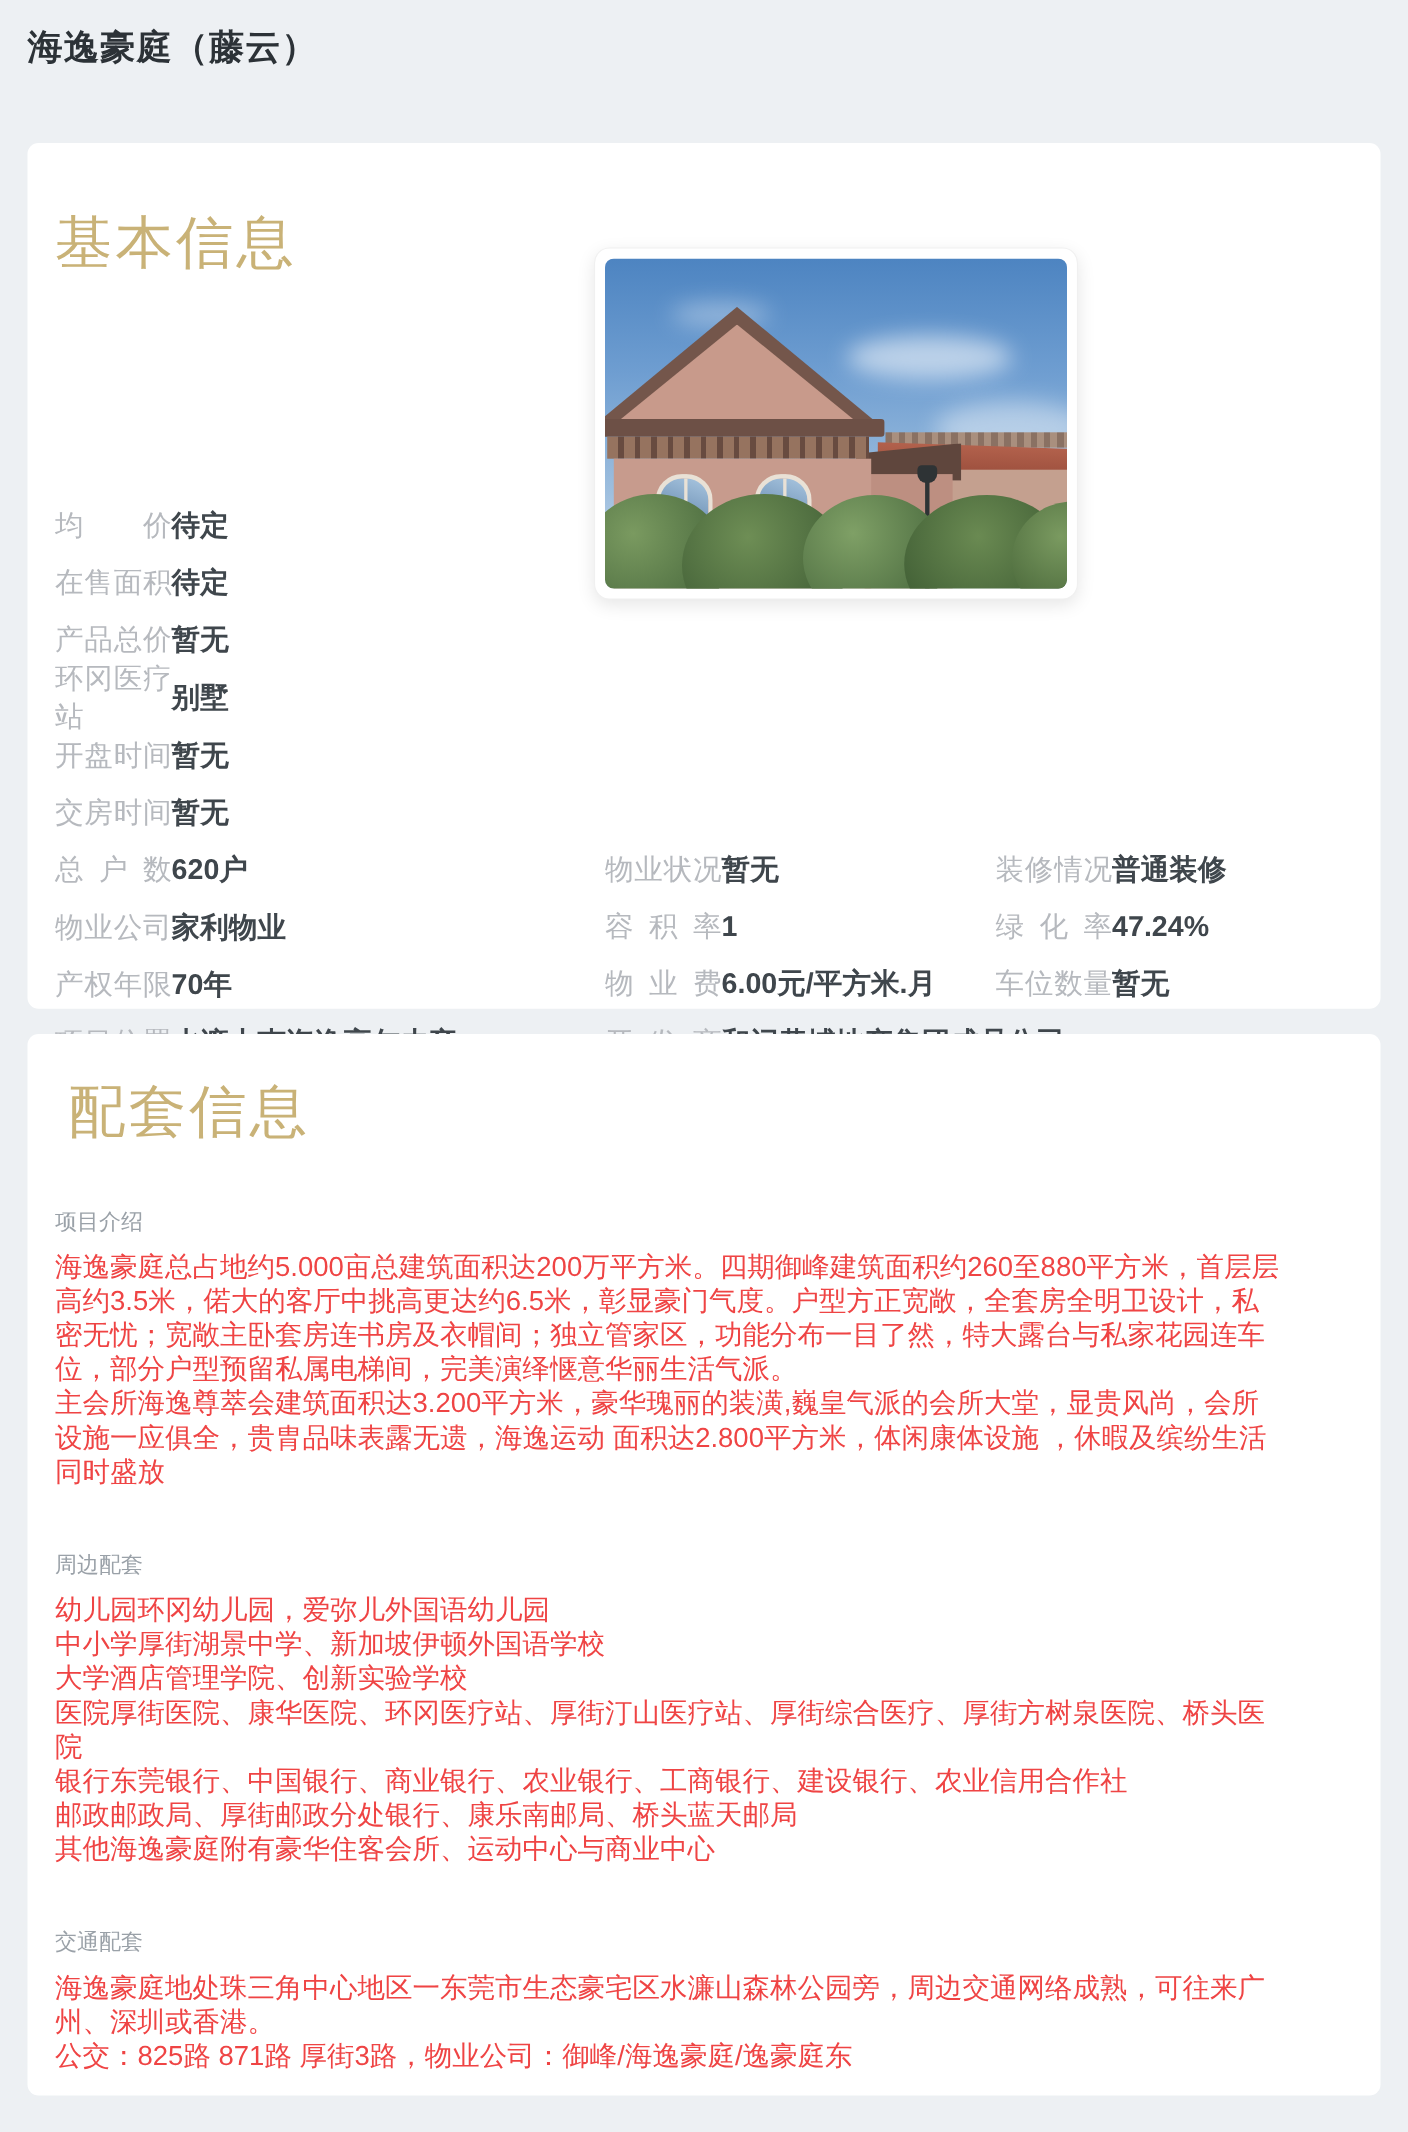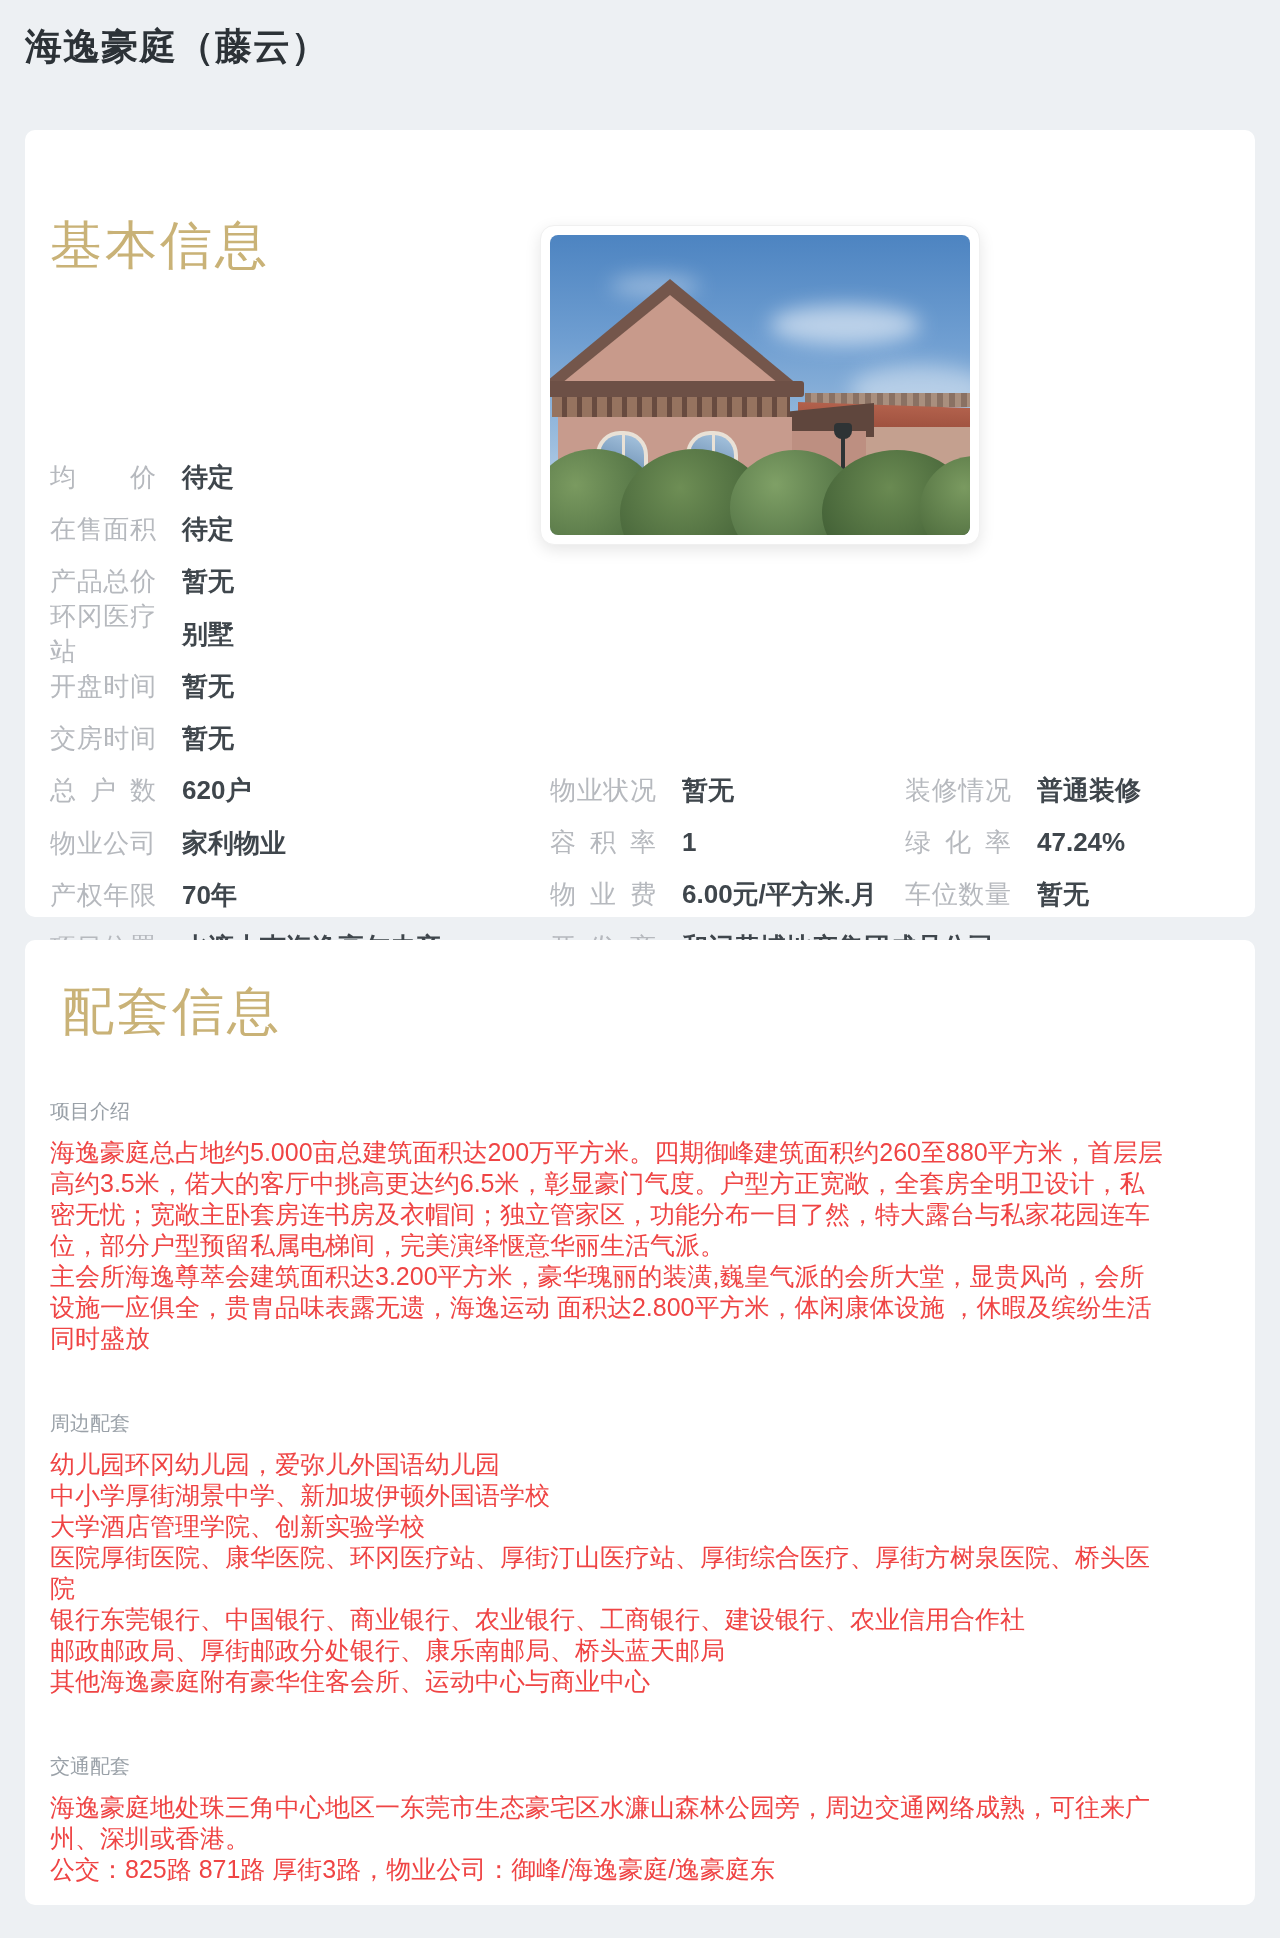--- a/index.html
+++ b/index.html
@@ -6,47 +6,47 @@
   body{
     position:relative;
     width:1280px;height:1938px;
     background:#edf0f3;
     font-family:"Liberation Sans","DejaVu Sans",sans-serif;
     color:#3f464c;
     overflow:hidden;
   }
   .page-title{
     position:absolute;left:25px;top:22px;
-    font-size:37px;font-weight:700;color:#2c3237;letter-spacing:1px;
+    font-size:32px;font-weight:700;color:#2c3237;letter-spacing:1px;
   }
   .card{
     position:absolute;left:25px;width:1230px;
     background:#ffffff;border-radius:10px;
   }
   #card-basic{top:130px;height:787px;}
   #card-facilities{top:940px;height:965px;}
 
   .section-heading{
     font-size:52px;color:#c9b277;font-weight:400;letter-spacing:3px;line-height:62px;
   }
-  #card-basic .section-heading{position:absolute;left:25px;top:84px;}
+  #card-basic .section-heading{position:absolute;left:25px;top:60px;}
   #card-facilities .section-heading{margin:40px 0 0 37px;}
 
   .info-col{position:absolute;display:flex;flex-direction:column;}
   #col-left{left:25px;top:321px;}
   #col-mid{left:525px;top:634px;}
   #col-right{left:880px;top:634px;}
   .info-row{height:52.3px;display:flex;align-items:center;}
   .info-label{
     display:inline-block;width:106px;flex:none;
     font-size:26px;color:#b6b9be;
     text-align:justify;text-align-last:justify;
   }
   .info-value{
-    margin-left:26px;font-size:26px;color:#3f464c;font-weight:600;white-space:nowrap;
+    font-size:26px;color:#3f464c;font-weight:600;white-space:nowrap;
   }
 
   
   .photo-card{
     position:absolute;left:515px;top:95px;width:438px;height:318px;
     background:#fff;border:1px solid #f0f0f0;border-radius:14px;
     box-shadow:0 5px 16px rgba(0,0,0,.10);
   }
   .photo{position:absolute;left:9px;top:9px;right:9px;bottom:9px;border-radius:8px;overflow:hidden;}
   .sky{position:absolute;left:0;top:0;width:420px;height:300px;

